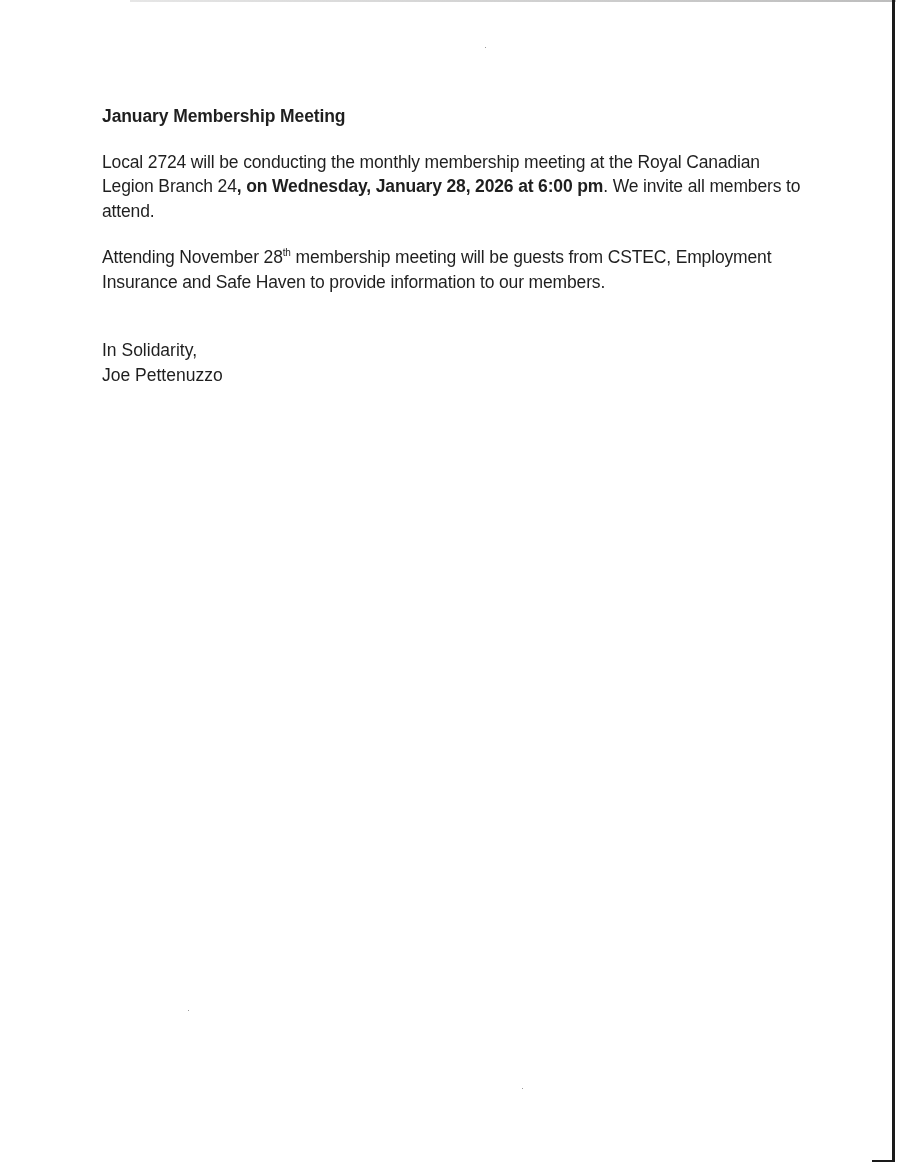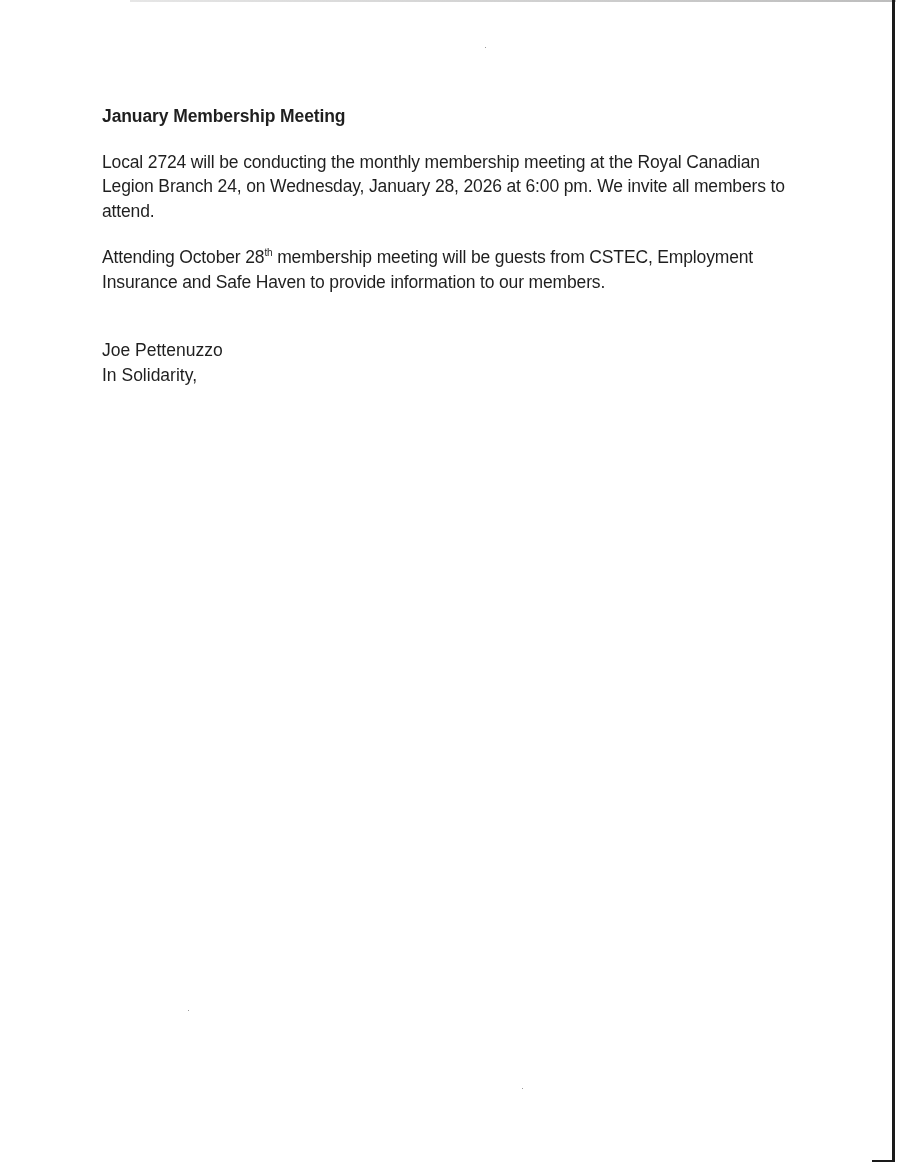--- a/index.html
+++ b/index.html
@@ -51,21 +51,21 @@
     .title {
       font-weight: bold;
       font-size: 17.5px;
       margin: 0 0 21px 0;
       letter-spacing: -0.1px;
     }
     .para {
       margin: 0 0 22px 0;
       letter-spacing: -0.15px;
     }
-    .bold { font-weight: normal; text-align: right; }
+    .bold { font-weight: bold; text-align: right; }
     sup {
       font-size: 10px;
       line-height: 0;
       vertical-align: 7px;
     }
     .closing {
       margin-top: 44px;
     }
     .closing div { margin: 0; }
     .speck {
@@ -87,21 +87,21 @@
   <div class="speck" style="left:522px; top:1088px;"></div>
 
   <div class="content">
     <div class="title">January Membership Meeting</div>
 
     <p class="para">
       <span>Local 2724 will be conducting the monthly membership meeting at the Royal Canadian Legion Branch 24</span><span class="bold">, on Wednesday, January 28, 2026 at 6:00 pm</span><span>.   We invite all members to attend.</span>
     </p>
 
     <p class="para">
-      <span>Attending October 28</span><sup>th</sup><span> membership meeting will be guests from CSTEC, Employment Insurance and Safe Haven to provide information to our members.</span>
+      <span>Attending November 28</span><sup>th</sup><span> membership meeting will be guests from CSTEC, Employment Insurance and Safe Haven to provide information to our members.</span>
     </p>
 
     <div class="closing">
+      <div>In Solidarity,</div>
       <div>Joe Pettenuzzo</div>
-      <div>In Solidarity,</div>
     </div>
   </div>
 </div>
 
 </body></html>

